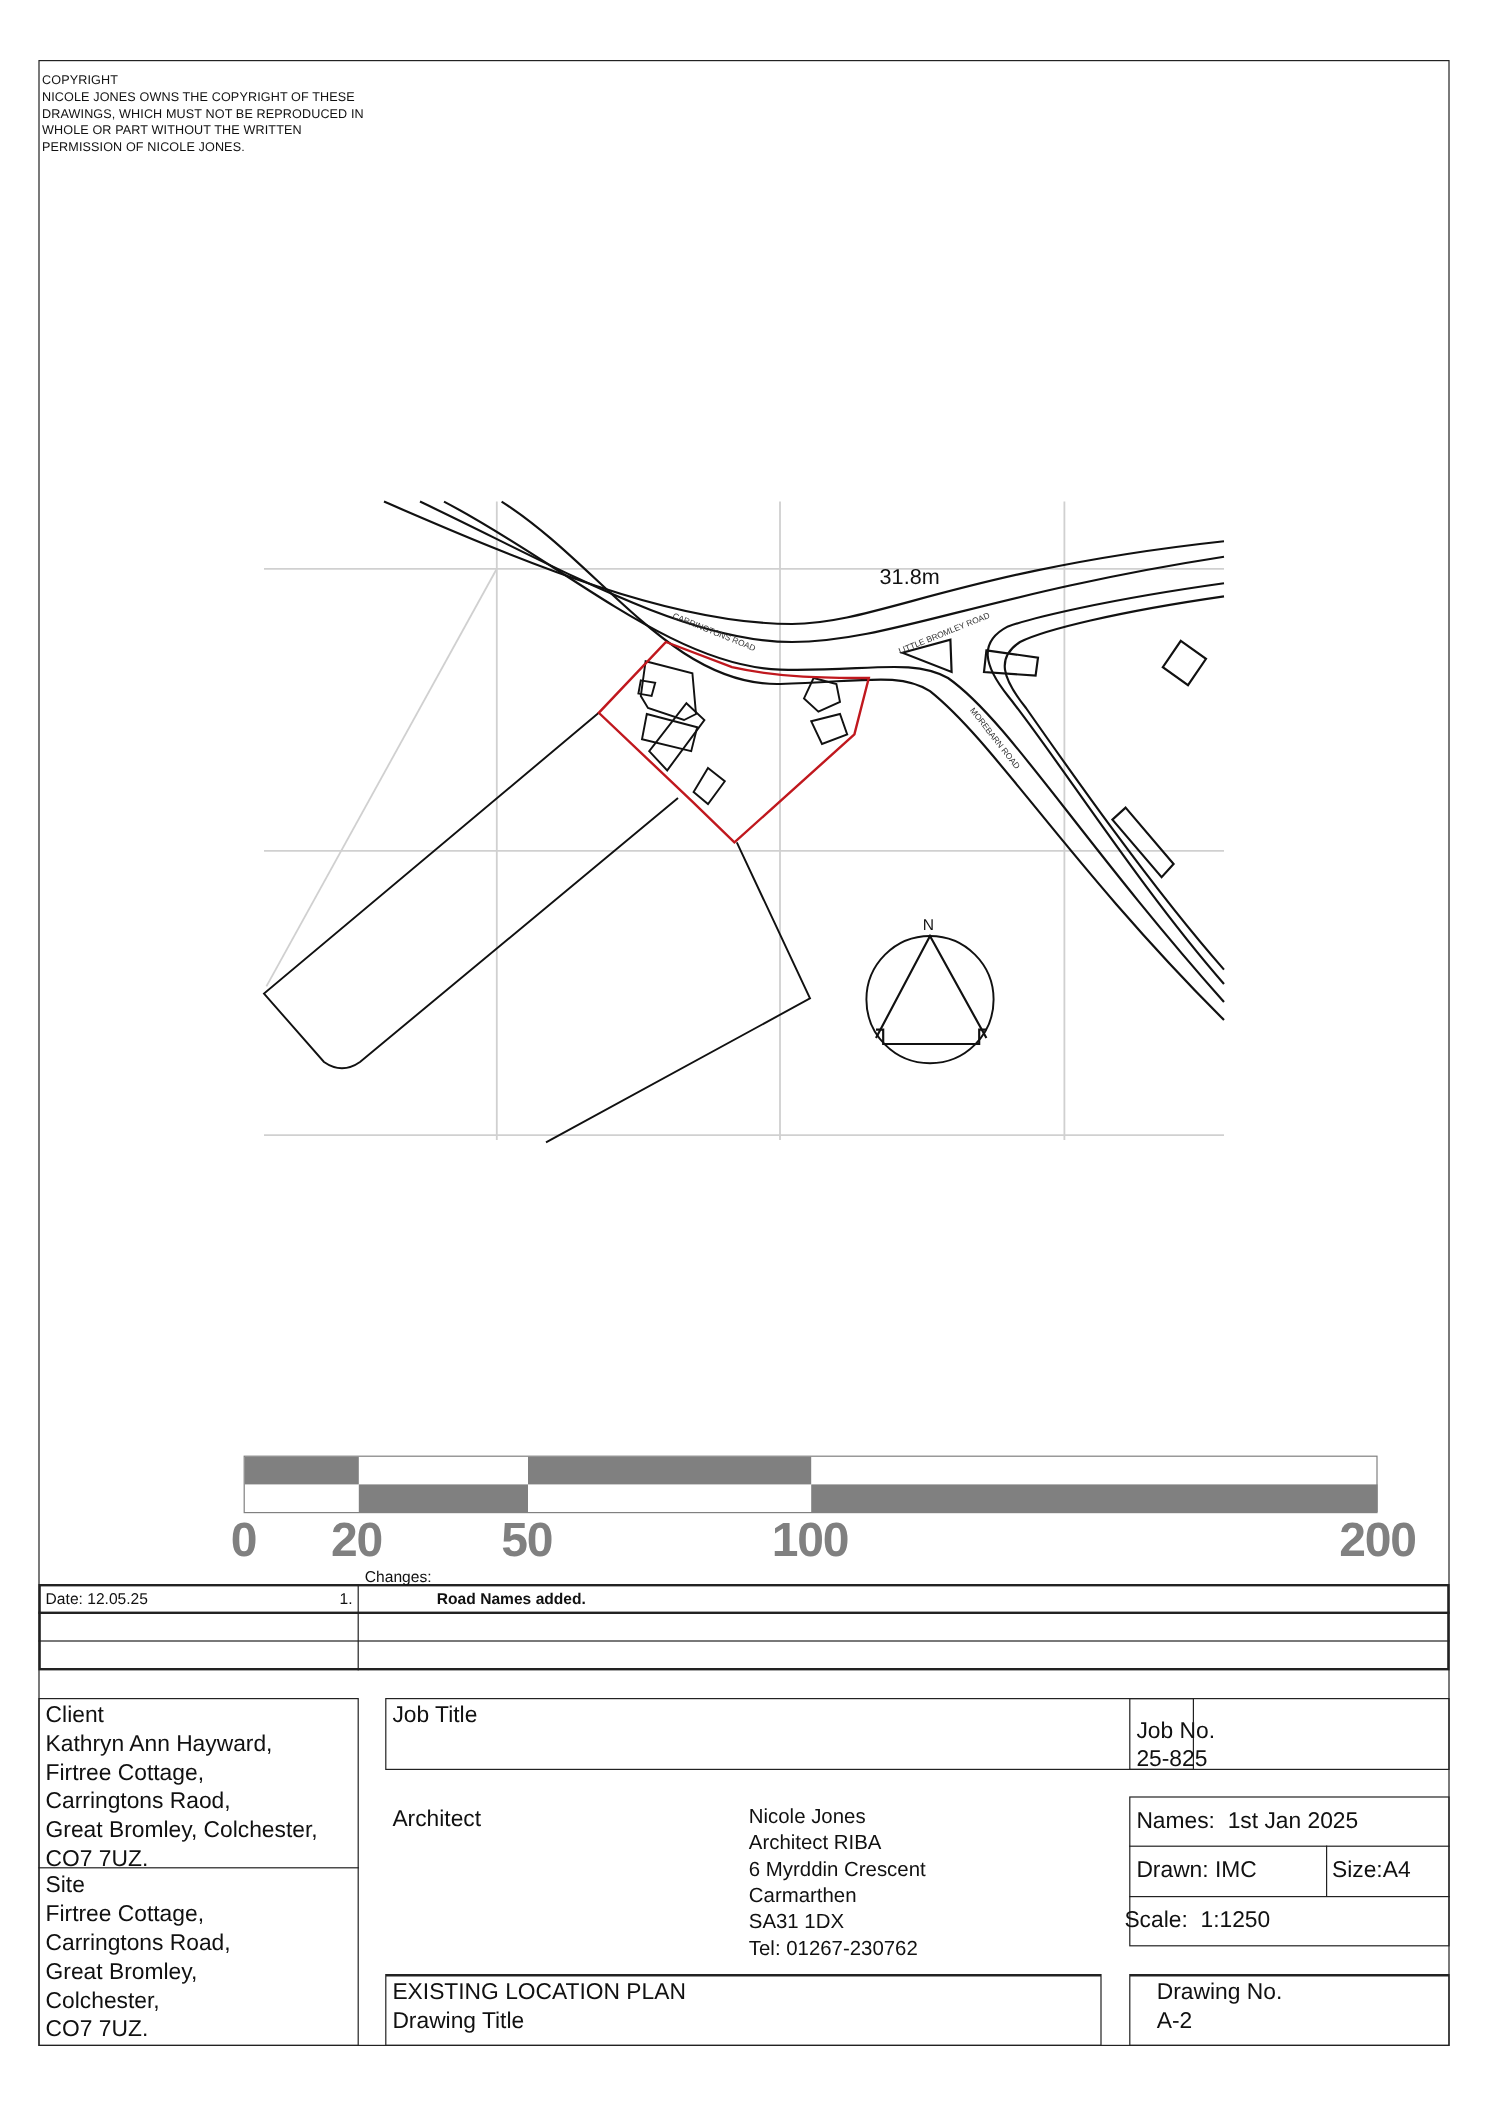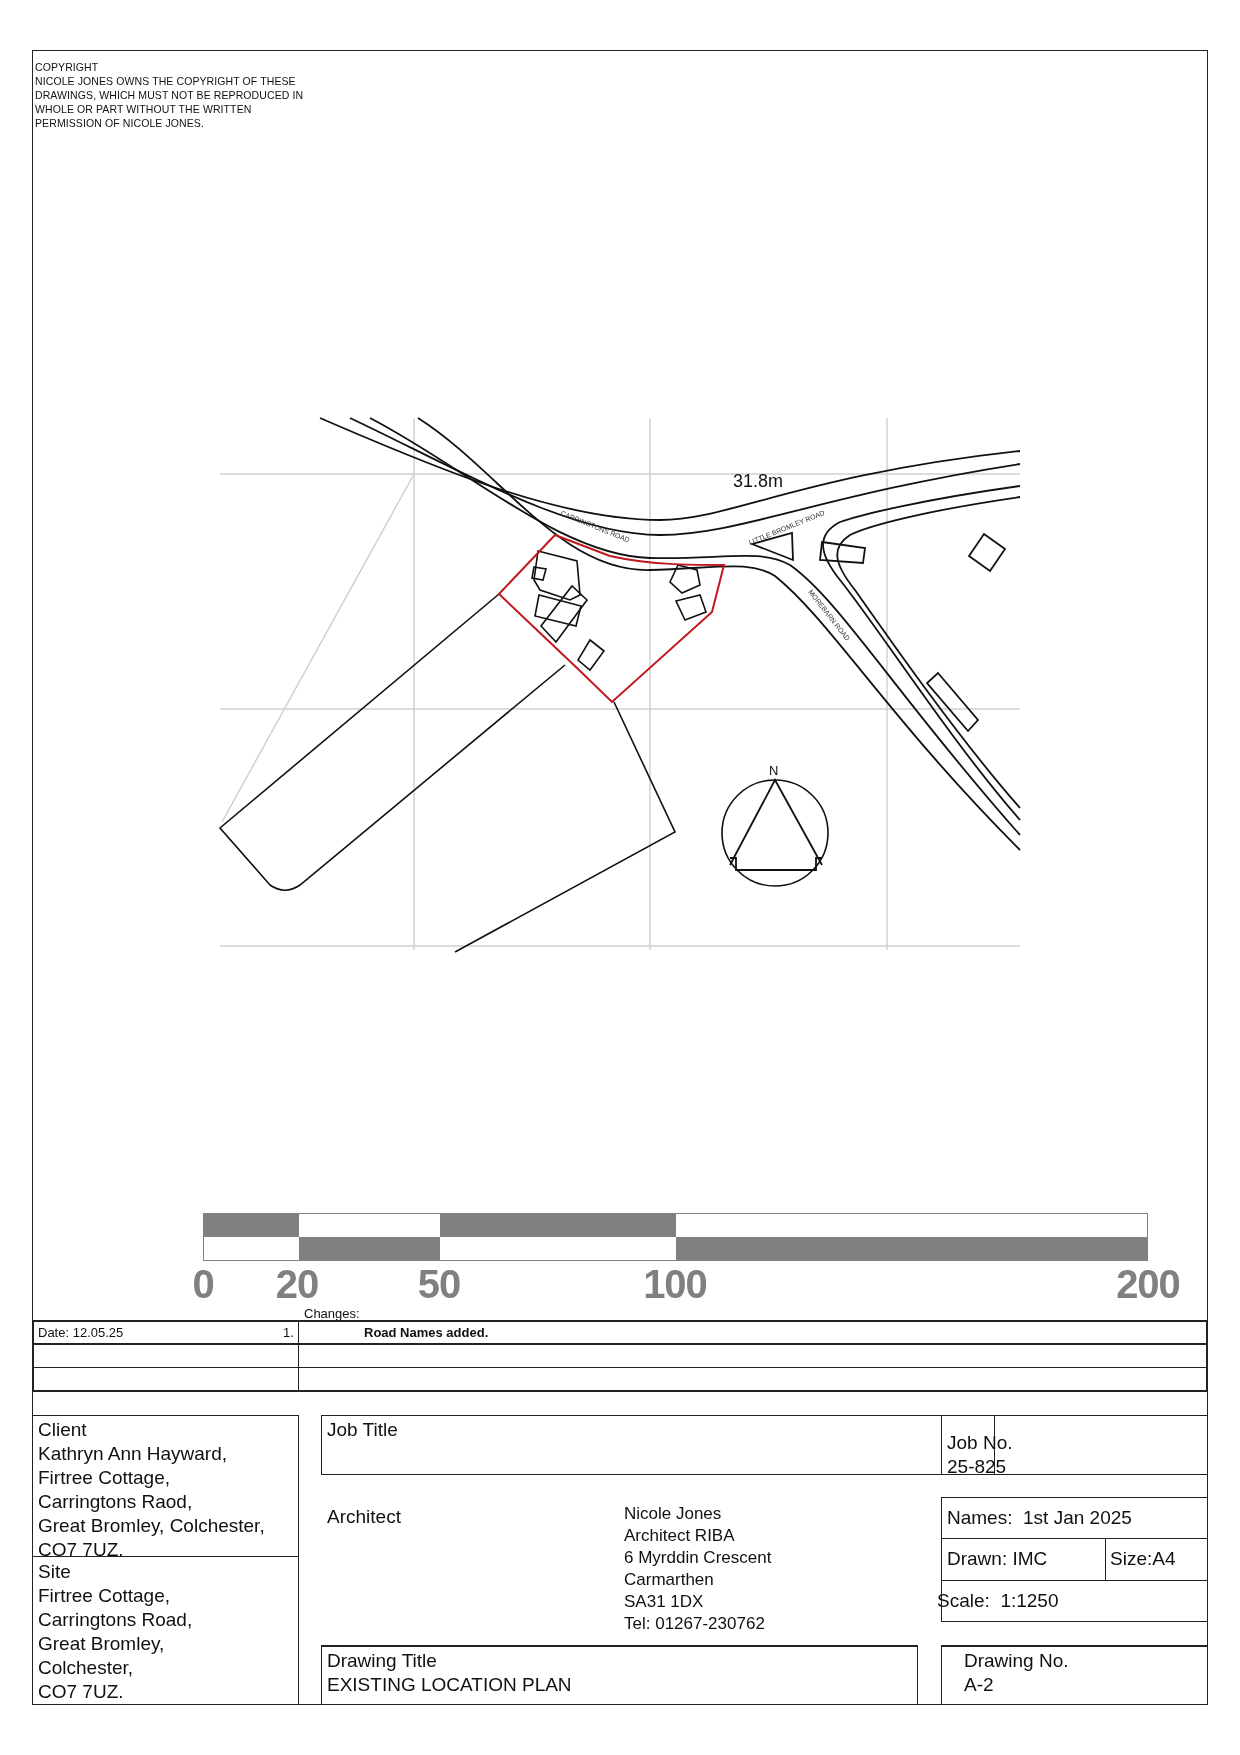--- a/index.html
+++ b/index.html
@@ -153,20 +153,20 @@
   <span>Drawn:</span>&nbsp;<span>IMC</span>
 </div>
 <div class="big label" style="position:absolute;left:1110px;top:1547px;">
   <span>Size:</span><span>A4</span>
 </div>
 <div class="big label" style="position:absolute;left:937px;top:1589px;">
   <span>Scale:</span>&nbsp;&nbsp;<span>1:1250</span>
 </div>
 
 <div class="box big" style="left:321px;top:1645px;width:597px;height:60px;padding:2px 5px;border-top-width:2px;">
+  <div>EXISTING LOCATION PLAN</div>
   <div>Drawing Title</div>
-  <div>EXISTING LOCATION PLAN</div>
 </div>
 
 <div class="box big" style="left:941px;top:1645px;width:267px;height:60px;padding:2px 22px;border-top-width:2px;">
   <div>Drawing No.</div>
   <div>A-2</div>
 </div>
 
 </body></html>

